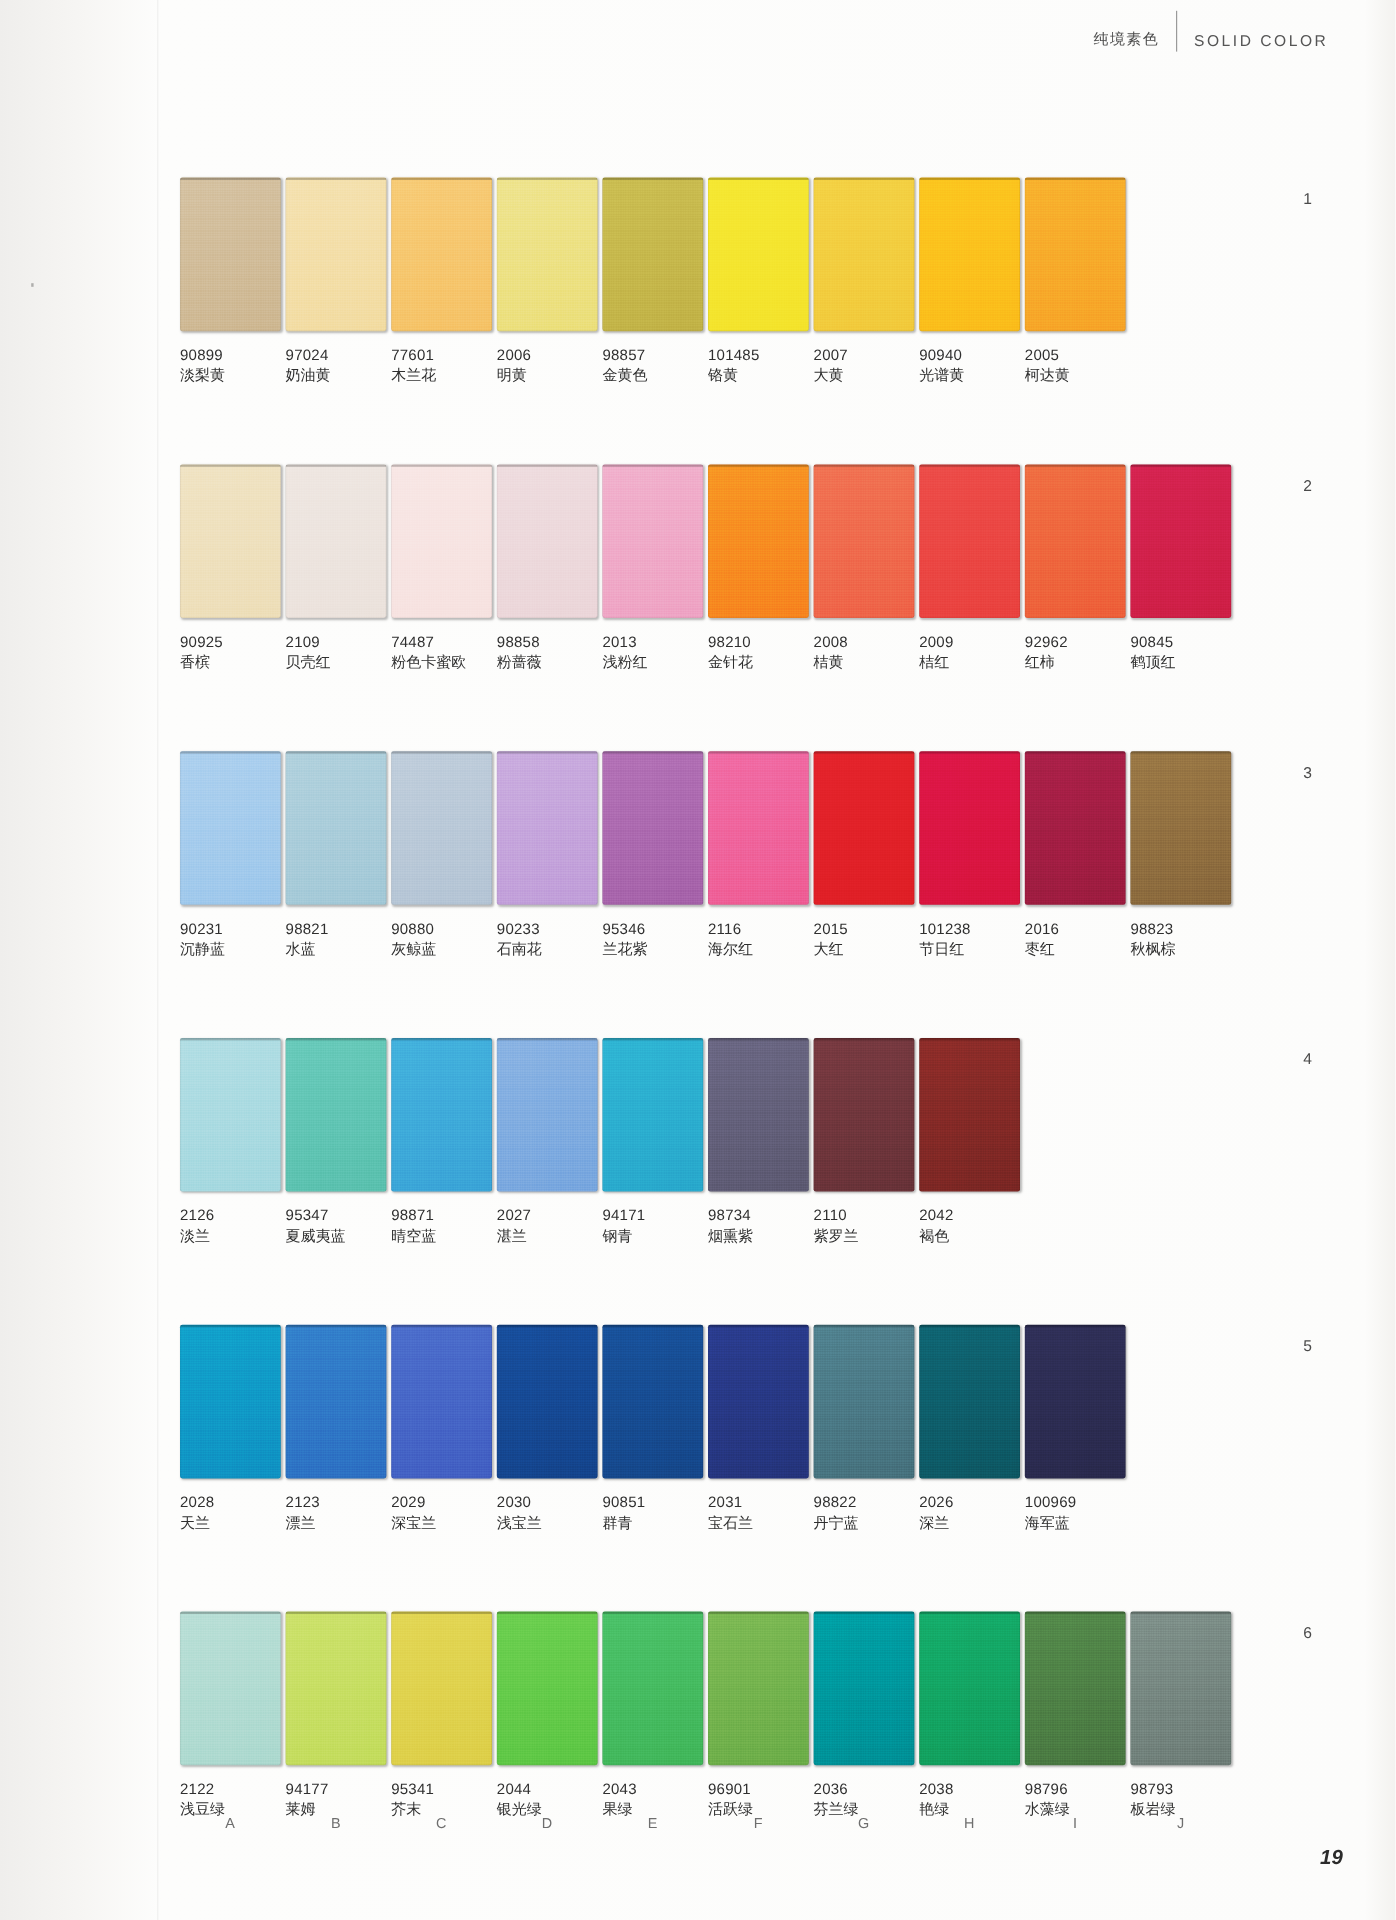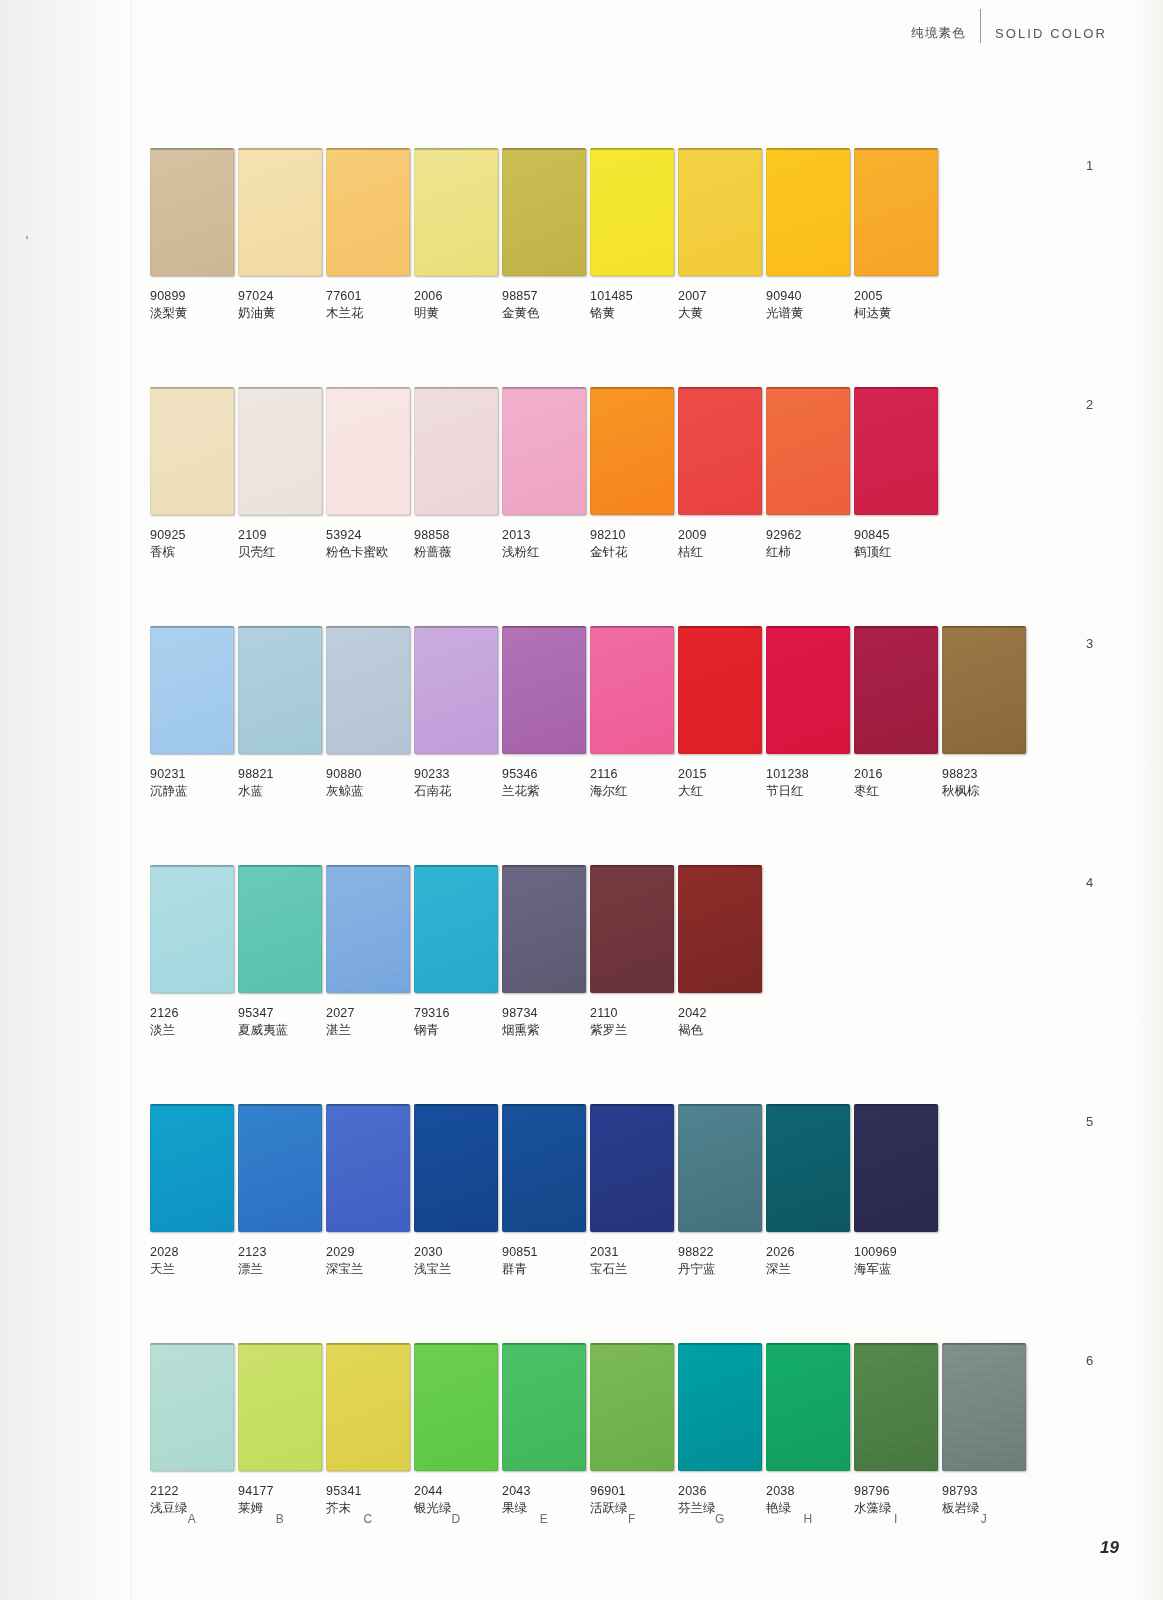--- a/index.html
+++ b/index.html
@@ -282,21 +282,21 @@
           <div class="cell">
             <div class="chip" style="background: rgb(236, 227, 221);"></div>
             <div class="labels">
               <div class="code">2109</div>
               <div class="name">贝壳红</div>
             </div>
           </div>
           <div class="cell">
             <div class="chip" style="background: rgb(247, 227, 225);"></div>
             <div class="labels">
-              <div class="code">53924</div>
+              <div class="code">74487</div>
               <div class="name">粉色卡蜜欧</div>
             </div>
           </div>
           <div class="cell">
             <div class="chip" style="background: rgb(236, 215, 218);"></div>
             <div class="labels">
               <div class="code">98858</div>
               <div class="name">粉蔷薇</div>
             </div>
           </div>
@@ -305,20 +305,27 @@
             <div class="labels">
               <div class="code">2013</div>
               <div class="name">浅粉红</div>
             </div>
           </div>
           <div class="cell">
             <div class="chip" style="background: rgb(247, 134, 31);"></div>
             <div class="labels">
               <div class="code">98210</div>
               <div class="name">金针花</div>
+            </div>
+          </div>
+          <div class="cell">
+            <div class="chip" style="background: rgb(239, 101, 73);"></div>
+            <div class="labels">
+              <div class="code">2008</div>
+              <div class="name">桔黄</div>
             </div>
           </div>
           <div class="cell">
             <div class="chip" style="background: rgb(234, 67, 64);"></div>
             <div class="labels">
               <div class="code">2009</div>
               <div class="name">桔红</div>
             </div>
           </div>
           <div class="cell">
@@ -423,30 +430,37 @@
             </div>
           </div>
           <div class="cell">
             <div class="chip" style="background: rgb(92, 194, 176);"></div>
             <div class="labels">
               <div class="code">95347</div>
               <div class="name">夏威夷蓝</div>
             </div>
           </div>
           <div class="cell">
+            <div class="chip" style="background: rgb(59, 166, 216);"></div>
+            <div class="labels">
+              <div class="code">98871</div>
+              <div class="name">晴空蓝</div>
+            </div>
+          </div>
+          <div class="cell">
             <div class="chip" style="background: rgb(122, 168, 223);"></div>
             <div class="labels">
               <div class="code">2027</div>
               <div class="name">湛兰</div>
             </div>
           </div>
           <div class="cell">
             <div class="chip" style="background: rgb(41, 170, 205);"></div>
             <div class="labels">
-              <div class="code">79316</div>
+              <div class="code">94171</div>
               <div class="name">钢青</div>
             </div>
           </div>
           <div class="cell">
             <div class="chip" style="background: rgb(94, 91, 116);"></div>
             <div class="labels">
               <div class="code">98734</div>
               <div class="name">烟熏紫</div>
             </div>
           </div>

